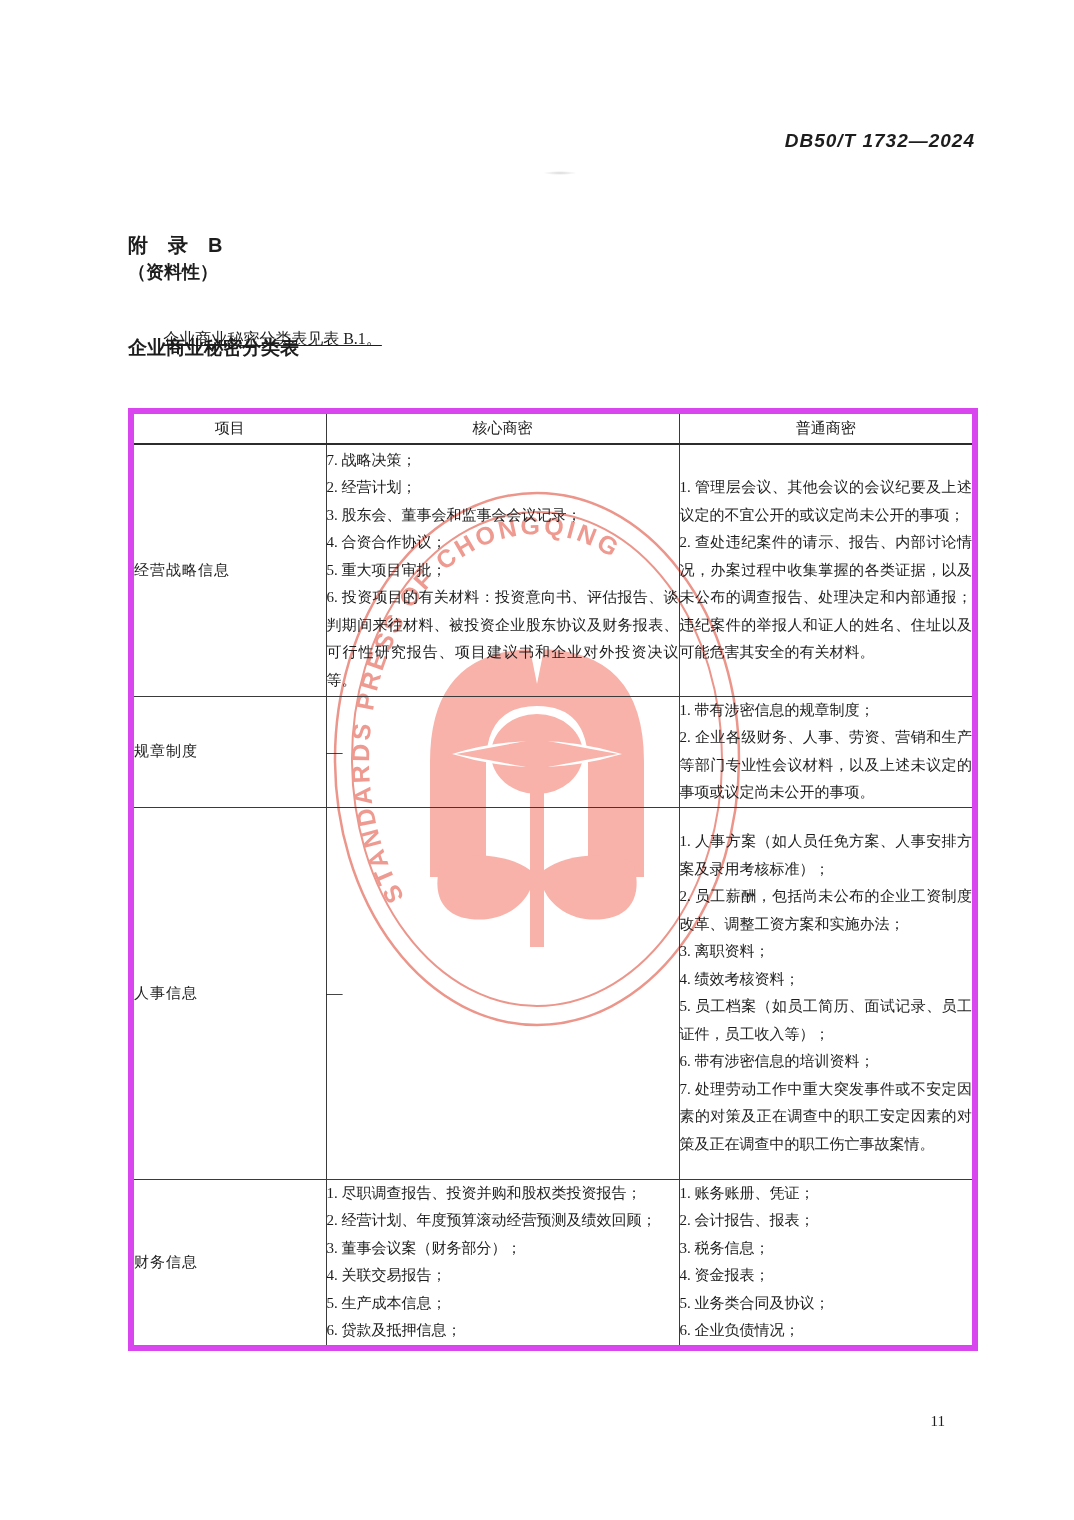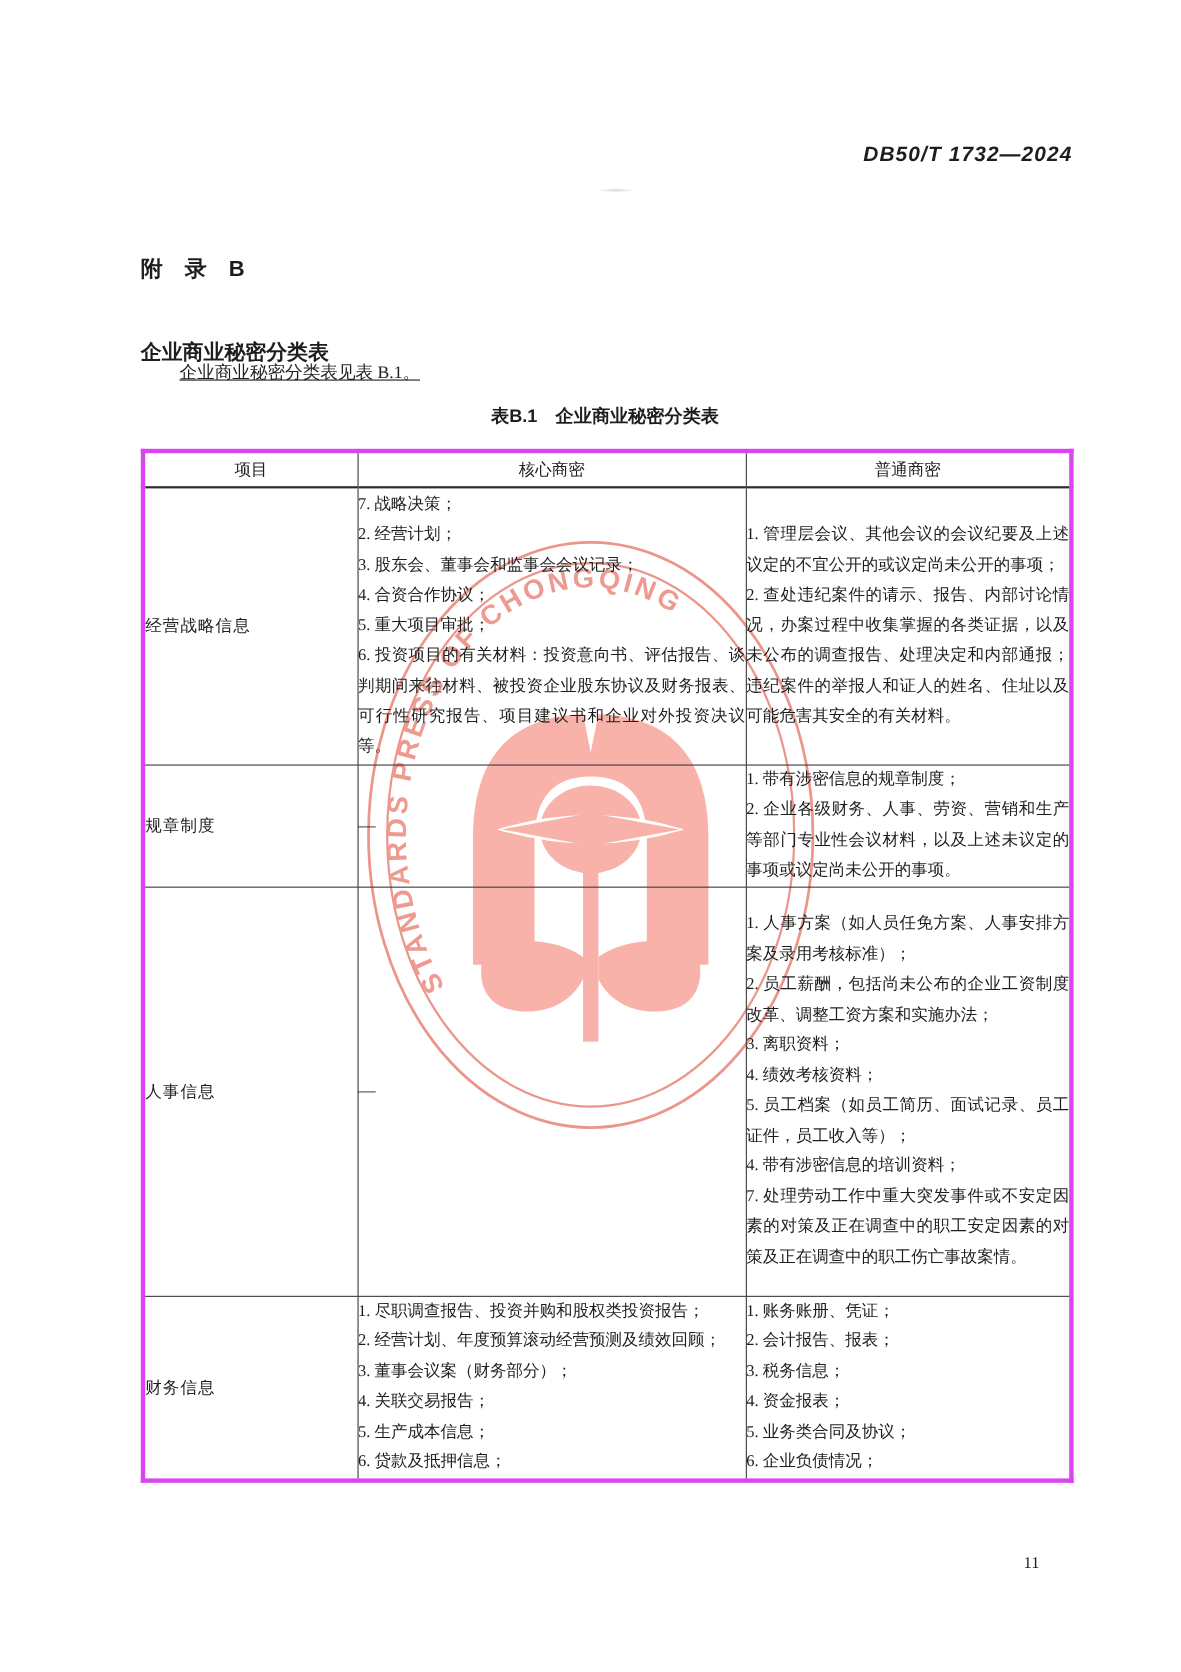--- a/index.html
+++ b/index.html
@@ -38,21 +38,21 @@
     position:absolute;left:128px;top:408px;width:844px;z-index:1;
     border-collapse:collapse;table-layout:fixed;
     font-size:15px;
   }
   table.class-table th, table.class-table td{
     border:1px solid #3a3a3a;
     font-weight:normal;
     vertical-align:middle;
     padding:0;
   }
-  table.class-table{border:4px solid #d946ef;}
+  table.class-table{border:6px solid #d946ef;}
   tr.hdr th{border-bottom:2px solid #2c2c2c;font-size:15px;text-align:center;}
   tr.hdr{height:33px;}
   td.label-cell{text-align:left;letter-spacing:1px;}
   td.content-cell{padding:5px 8px 5px 12px;}
   .cell-line{line-height:27.5px;text-align:justify;}
   td.dash-cell{padding-left:12px;font-size:16px;}
   .page-number{top:1413px;right:129px;font-size:15px;z-index:1;font-family:Liberation Serif, serif;}
   
   .watermark{position:absolute;left:238px;top:452px;z-index:0;}
 </style>
@@ -89,26 +89,26 @@
     <path d="M218,302 L299,287 L380,302 L299,317 Z" fill="#f8b2a9"></path>
 
     <path d="M292,197 L306,197 L299,232 Z" fill="#ffffff"></path>
   </svg>
 
   <div class="layer doc-number">DB50/T 1732—2024</div>
   <div class="layer scan-artifact"></div>
 
   <div class="layer titles">
     <div class="title-l1">附　录　B</div>
+    <div class="title-l2">（资料性）</div>
     <div class="title-l3">企业商业秘密分类表</div>
   </div>
 
   <div class="layer intro">企业商业秘密分类表见表 B.1。</div>
 
-  <div class="layer caption">表B.1　企业商业秘密分类表</div>
 
   <table class="class-table">
     <colgroup>
       <col style="width:195px">
         <col style="width:353px">
         <col style="width:296px">
     </colgroup>
     <thead>
       <tr class="hdr">
         <th>项目</th>
@@ -142,21 +142,21 @@
       </tr>
       <tr style="height:372px">
         <td class="label-cell">人事信息</td>
         <td class="dash-cell">—</td>
         <td class="content-cell">
             <div class="cell-line">1. 人事方案（如人员任免方案、人事安排方案及录用考核标准）；</div>
             <div class="cell-line">2. 员工薪酬，包括尚未公布的企业工资制度改革、调整工资方案和实施办法；</div>
             <div class="cell-line">3. 离职资料；</div>
             <div class="cell-line">4. 绩效考核资料；</div>
             <div class="cell-line">5. 员工档案（如员工简历、面试记录、员工证件，员工收入等）；</div>
-            <div class="cell-line">4. 带有涉密信息的培训资料；</div>
+            <div class="cell-line">6. 带有涉密信息的培训资料；</div>
             <div class="cell-line">7. 处理劳动工作中重大突发事件或不安定因素的对策及正在调查中的职工安定因素的对策及正在调查中的职工伤亡事故案情。</div>
           </td>
       </tr>
       <tr style="height:167px">
         <td class="label-cell">财务信息</td>
         <td class="content-cell">
             <div class="cell-line">1. 尽职调查报告、投资并购和股权类投资报告；</div>
             <div class="cell-line">2. 经营计划、年度预算滚动经营预测及绩效回顾；</div>
             <div class="cell-line">3. 董事会议案（财务部分）；</div>
             <div class="cell-line">4. 关联交易报告；</div>

